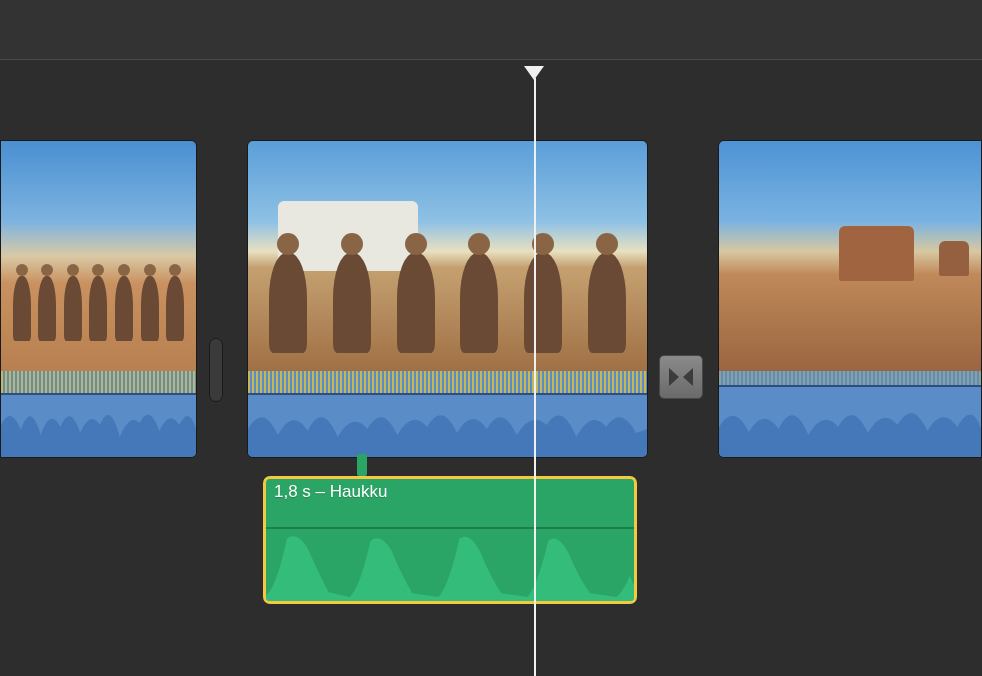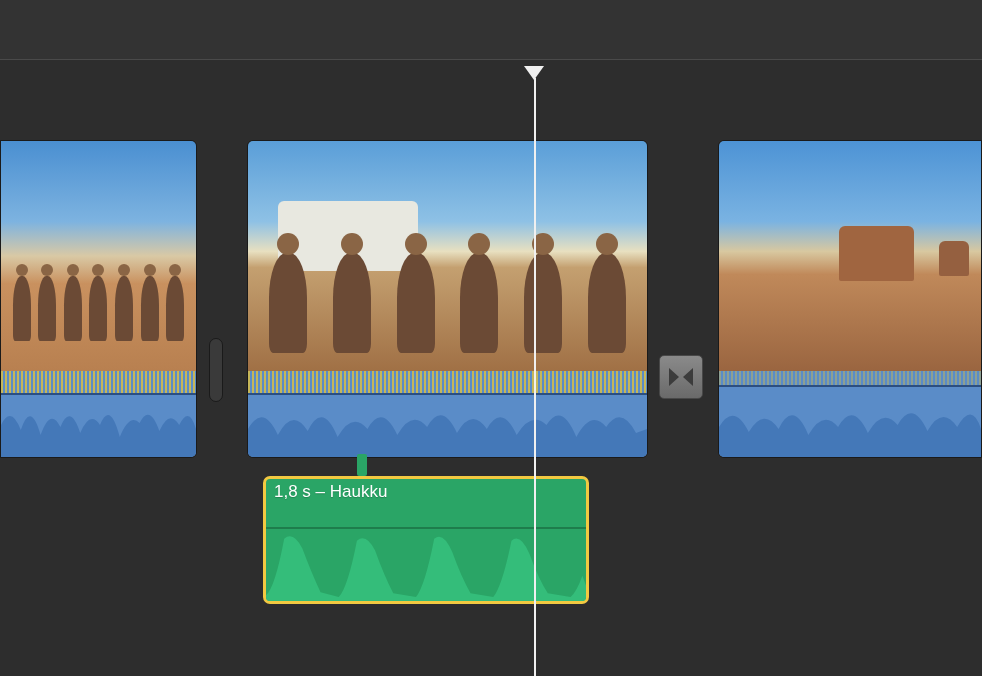--- a/index.html
+++ b/index.html
@@ -235,21 +235,21 @@
       width: 10px;
       height: 22px;
       background: #2aa566;
       border-radius: 2px;
       z-index: 6;
     }
     .sfx-clip {
       position: absolute;
       left: 263px;
       top: 416px;
-      width: 326px;
+      width: 374px;
       height: 128px;
       background: #2aa566;
       border: 3px solid #f2c941;
       border-radius: 7px;
       overflow: hidden;
       z-index: 5;
     }
     .sfx-label {
       position: absolute;
       top: 3px;

